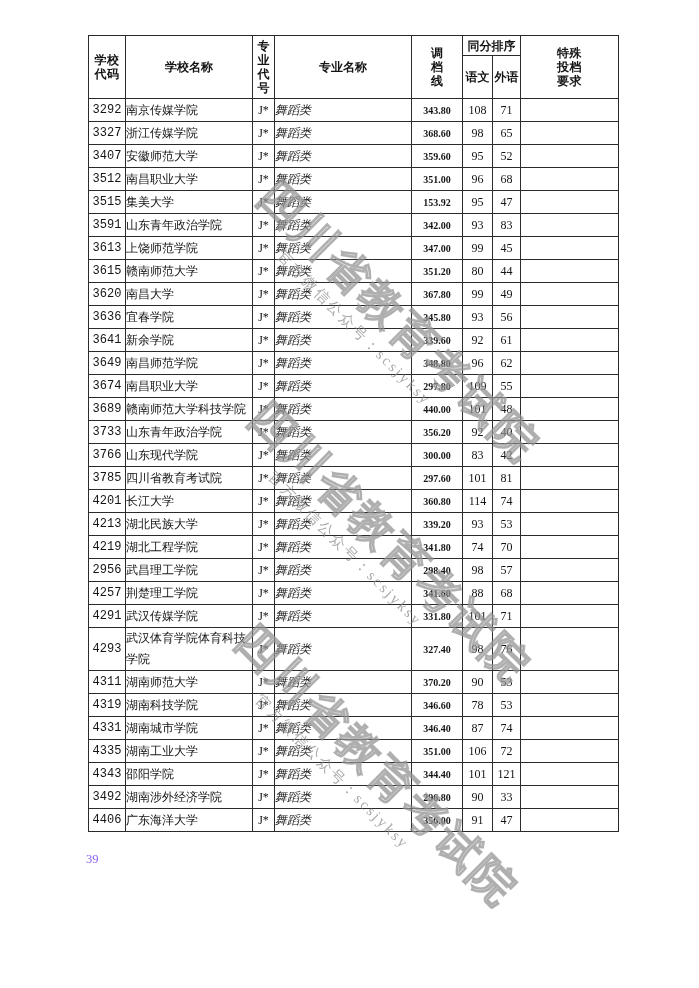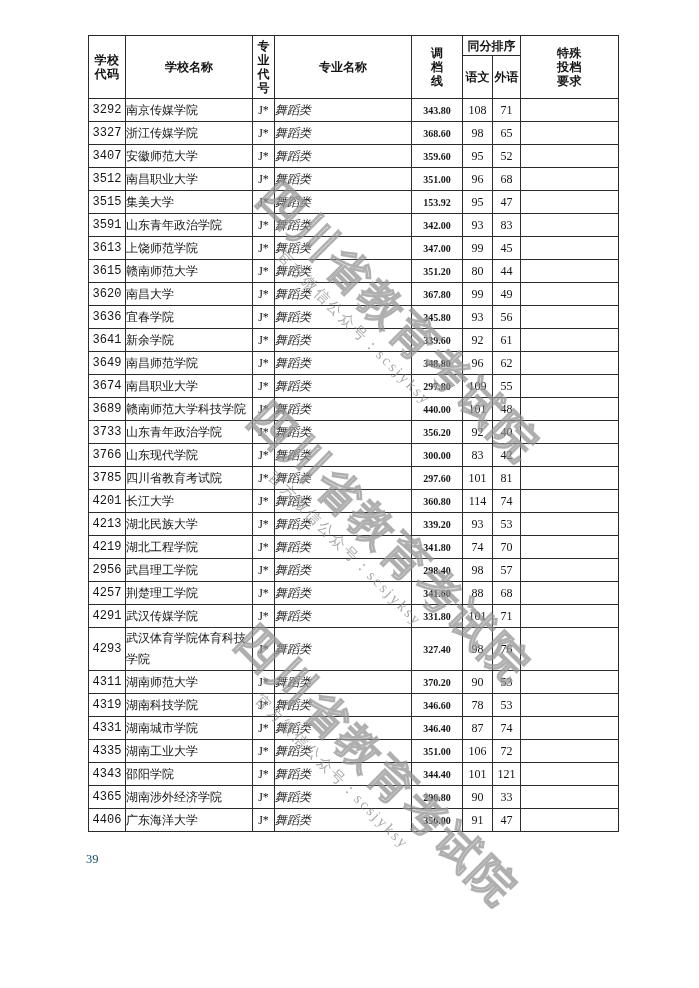--- a/index.html
+++ b/index.html
@@ -70,21 +70,21 @@
     letter-spacing:2.5px;
     color:rgba(140,140,140,0.75);
     margin-left:56px;
     margin-top:3px;
     line-height:17px;
   }
   .page-number {
     position:absolute;
     left:86px; top:852px;
     font-size:12.5px;
-    color:#0c4a6e;
+    color:#8b5cf6;
   }
 </style>
 </head>
 <body>
 
 <div class="page">
 
   <table class="score-table">
     <colgroup>
       <col style="width:37px">
@@ -396,21 +396,21 @@
           <td class="c-code">4343</td>
           <td class="c-name">邵阳学院</td>
           <td class="c-mcode">J*</td>
           <td class="c-mname">舞蹈类</td>
           <td class="c-score">344.40</td>
           <td class="c-num">101</td>
           <td class="c-num">121</td>
           <td class="c-special"></td>
         </tr>
         <tr>
-          <td class="c-code">4365</td>
+          <td class="c-code">3492</td>
           <td class="c-name">湖南涉外经济学院</td>
           <td class="c-mcode">J*</td>
           <td class="c-mname">舞蹈类</td>
           <td class="c-score">296.80</td>
           <td class="c-num">90</td>
           <td class="c-num">33</td>
           <td class="c-special"></td>
         </tr>
         <tr>
           <td class="c-code">4406</td>

